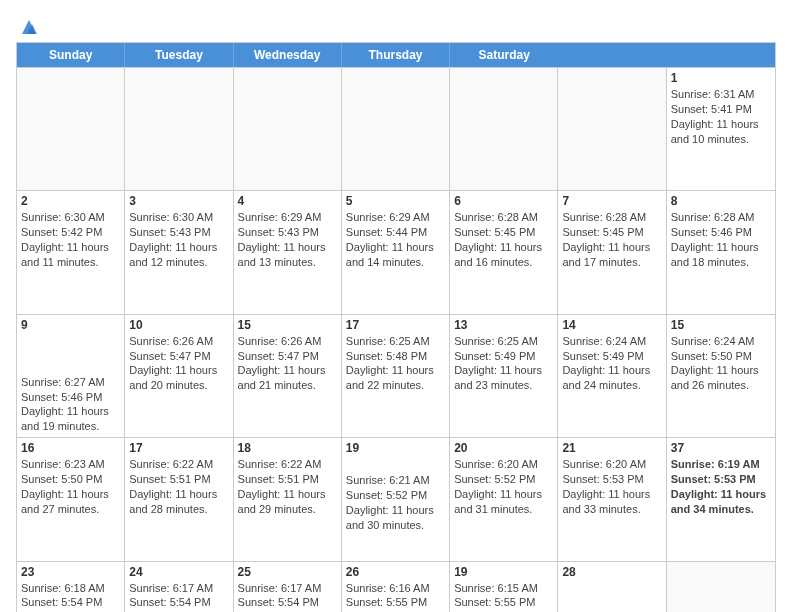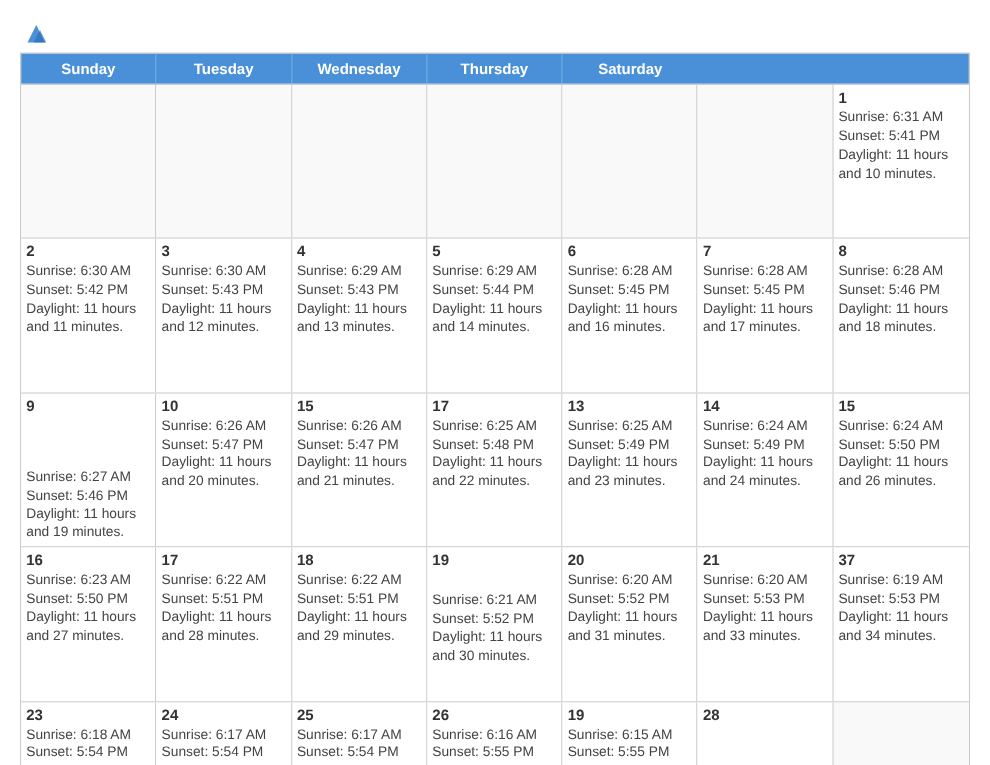--- a/index.html
+++ b/index.html
@@ -273,21 +273,21 @@
 Daylight: 11 hours and 31 minutes.</div>
           </div>
           <div class="cal-cell">
             <div class="day-num">21</div>
             <div class="cell-text" style="white-space: pre-wrap;">Sunrise: 6:20 AM
 Sunset: 5:53 PM
 Daylight: 11 hours and 33 minutes.</div>
           </div>
           <div class="cal-cell">
             <div class="day-num">37</div>
-            <div class="cell-text" style="white-space: pre-wrap;">Sunrise: 6:19 AM
+            <div class="cell-text" style="white-space: pre-wrap; font-weight: bold;">Sunrise: 6:19 AM
 Sunset: 5:53 PM
 Daylight: 11 hours and 34 minutes.</div>
           </div>
         </div>
         <div class="cal-row">
           <div class="cal-cell">
             <div class="day-num">23</div>
             <div class="cell-text" style="white-space: pre-wrap;">Sunrise: 6:18 AM
 Sunset: 5:54 PM
 Daylight: 11 hours and 35 minutes.</div>

